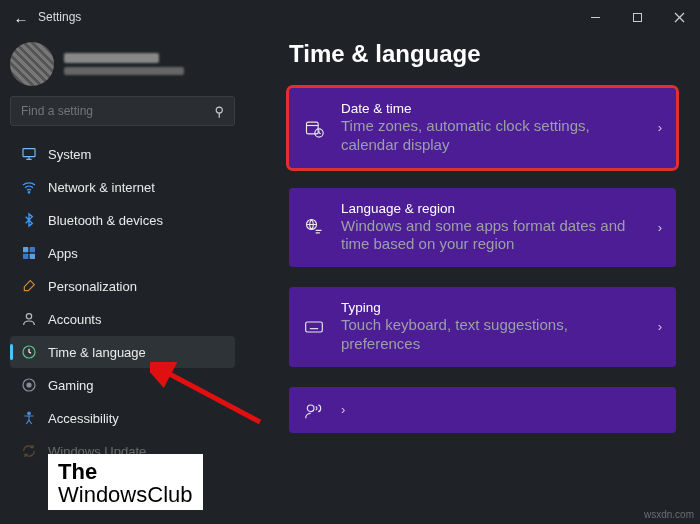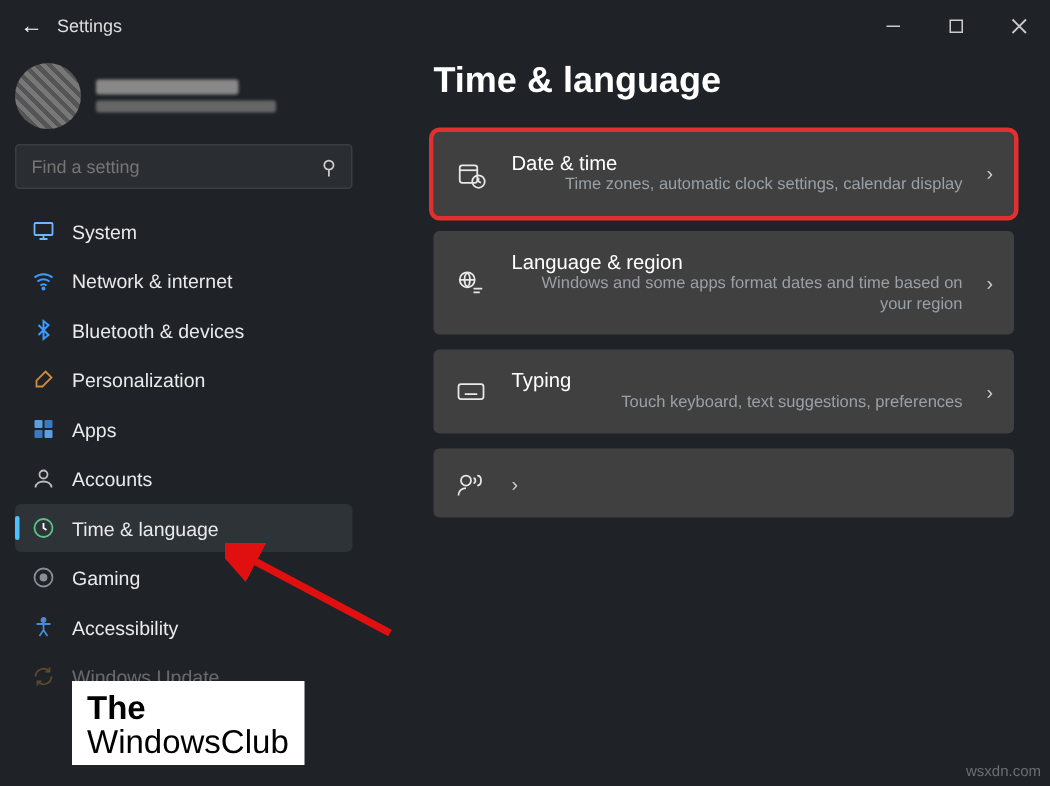--- a/index.html
+++ b/index.html
@@ -54,31 +54,31 @@
   .navitem.sel { background:#2e3338; }
   .navitem.sel::before {
     content:""; position:absolute; left:0; top:8px; bottom:8px; width:3px;
     background:#4cc2ff; border-radius:2px;
   }
   .navicon { width:17px; height:17px; display:flex; align-items:center; justify-content:center; }
   .navicon svg { width:16px; height:16px; }
   .content { flex:1; padding:6px 24px 0 44px; position:relative; }
   .content h1 { font-size:24px; font-weight:600; margin-bottom:20px; }
   .card {
-    background:#404040; border-radius:4px;
+    background:#4c1d95; border-radius:4px;
     display:flex; align-items:center; gap:16px;
-    padding:13px 14px; margin-bottom:10px;
+    padding:13px 14px; margin-bottom:20px;
     position:relative;
   }
   .card.highlight { outline:3px solid #e03030; outline-offset:0; }
   .cardicon { width:22px; display:flex; align-items:center; justify-content:center; color:#e8e8e8; }
   .cardicon svg { width:20px; height:20px; stroke:#e8e8e8; fill:none; stroke-width:1.4; }
   .cardtext { display:flex; flex-direction:column; flex:1; }
   .cardtitle { font-size:13.5px; color:#fff; }
-  .cardsub { font-size:11px; color:#9aa0a6; margin-top:1px; line-height:1.25;text-align:right; }
+  .cardsub { font-size:15px; color:#9aa0a6; margin-top:1px; line-height:1.25; }
   .chev { color:#ccc; font-size:13px; }
   .arrow-annot { position:absolute; left:150px; top:328px; pointer-events:none; }
   .overlay-logo {
     position:absolute; left:48px; bottom:14px;
     background:#fff; color:#000; padding:6px 10px 4px 10px;
     font-family:"Segoe UI", Arial, sans-serif;
     line-height:1.05;
   }
   .overlay-logo .l1 { font-size:22px; font-weight:700; }
   .overlay-logo .l2 { font-size:22px; font-weight:400; }
@@ -151,36 +151,36 @@
       <div class="navitem">
         <span class="navicon">
             <svg viewBox="0 0 24 24" fill="none" stroke="#3a9bff" stroke-width="2">
               <path d="M7 7l10 10-5 4V3l5 4L7 17"></path>
             </svg>
           </span>
         <span>Bluetooth &amp; devices</span>
       </div>
       <div class="navitem">
         <span class="navicon">
-            <svg viewBox="0 0 24 24" fill="none" stroke="#d08a3a" stroke-width="1.8">
-              <path d="M14 4l6 6-9 9H5v-6z"></path>
-            </svg>
-          </span>
-        <span>Personalization</span>
-      </div>
-      <div class="navitem">
-        <span class="navicon">
             <svg viewBox="0 0 24 24" fill="#5aa0e0">
               <rect x="3" y="3" width="8" height="8" rx="1"></rect>
               <rect x="13" y="3" width="8" height="8" rx="1" fill="#3a7ac0"></rect>
               <rect x="3" y="13" width="8" height="8" rx="1" fill="#3a7ac0"></rect>
               <rect x="13" y="13" width="8" height="8" rx="1"></rect>
             </svg>
           </span>
         <span>Apps</span>
+      </div>
+      <div class="navitem">
+        <span class="navicon">
+            <svg viewBox="0 0 24 24" fill="none" stroke="#d08a3a" stroke-width="1.8">
+              <path d="M14 4l6 6-9 9H5v-6z"></path>
+            </svg>
+          </span>
+        <span>Personalization</span>
       </div>
       <div class="navitem">
         <span class="navicon">
             <svg viewBox="0 0 24 24" fill="none" stroke="#bdbdbd" stroke-width="1.8">
               <circle cx="12" cy="8" r="4"></circle>
               <path d="M4 21c0-4 4-6 8-6s8 2 8 6"></path>
             </svg>
           </span>
         <span>Accounts</span>
       </div>

